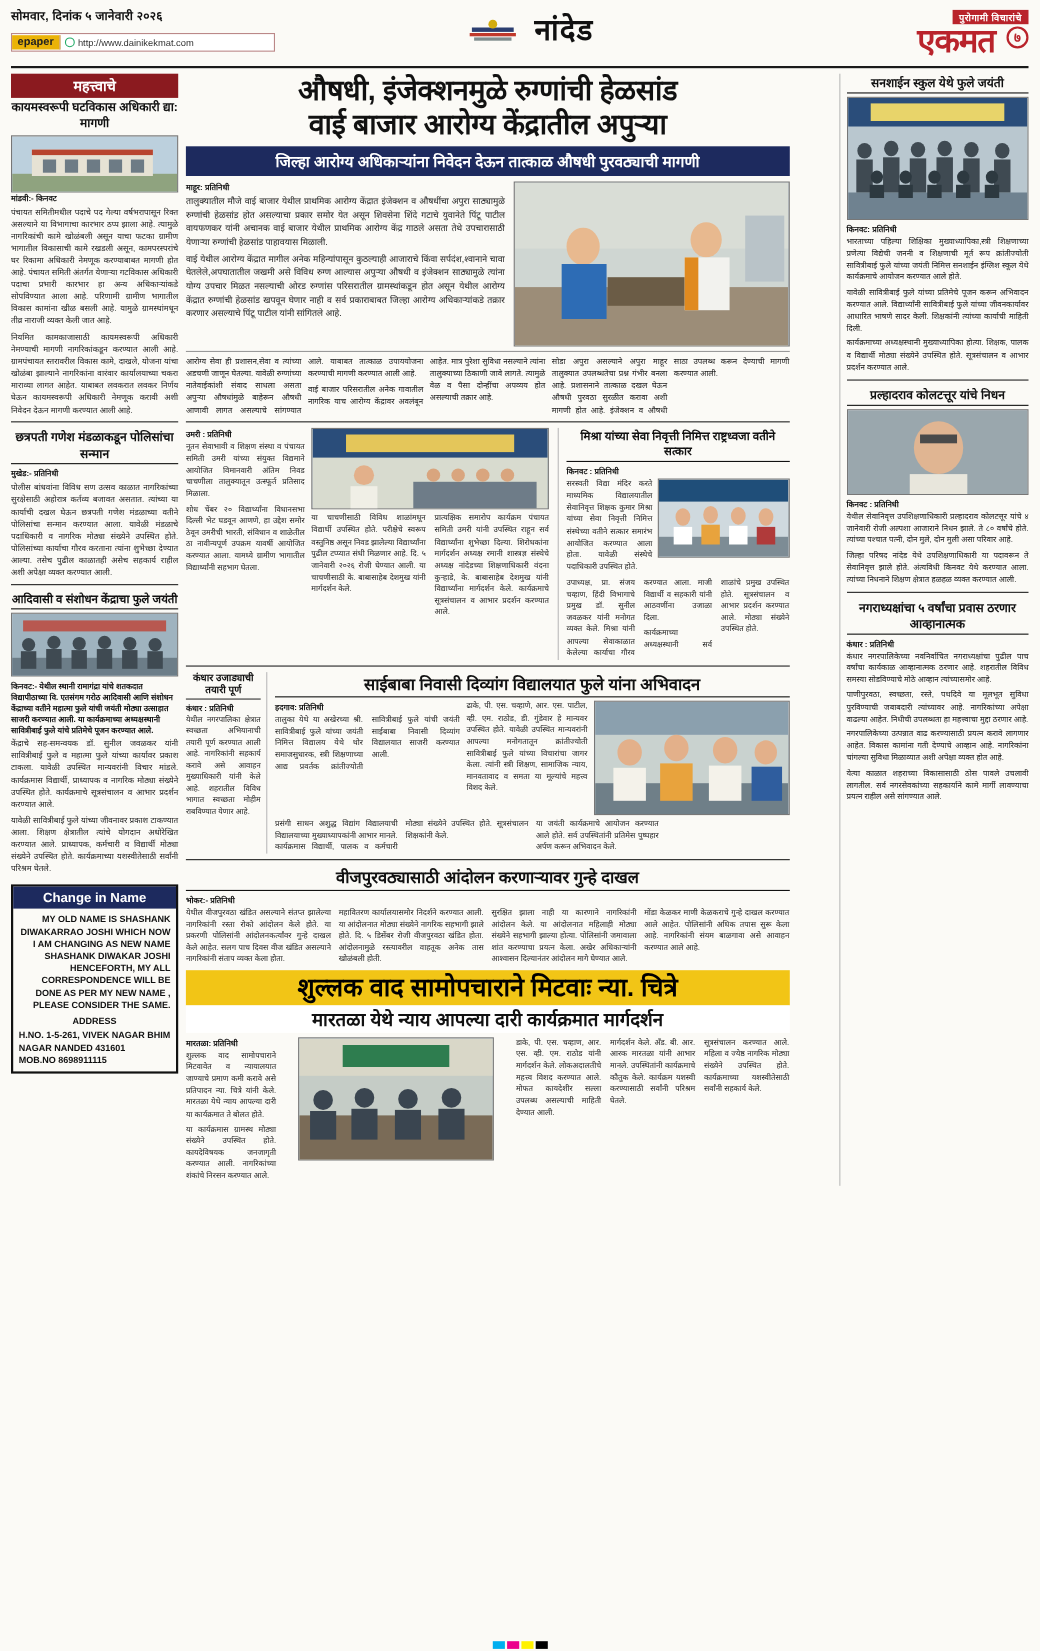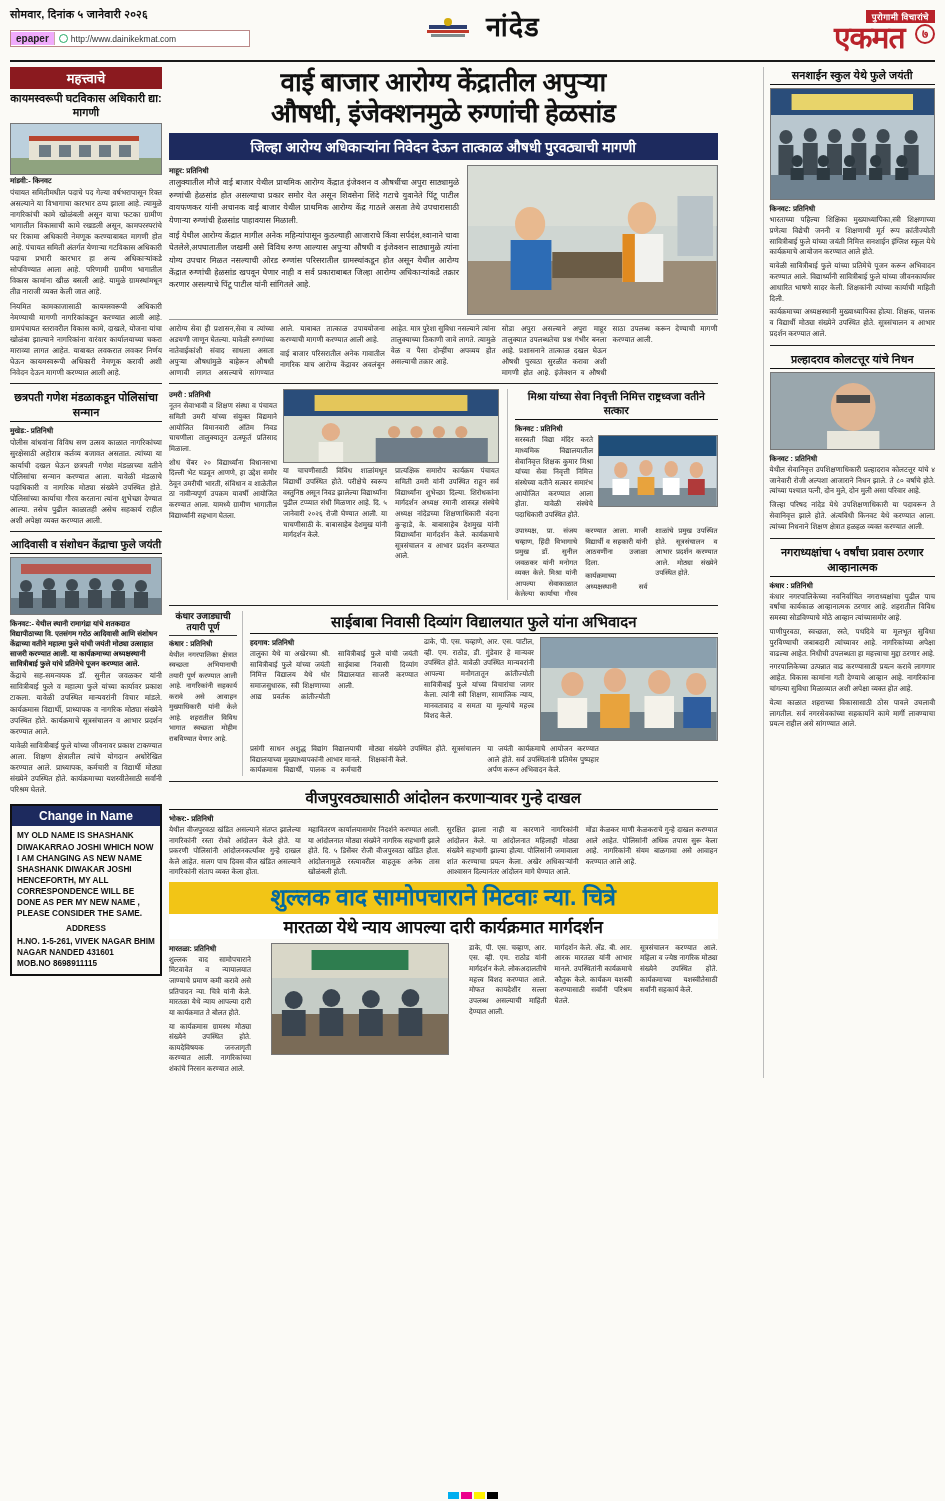--- a/index.html
+++ b/index.html
@@ -12,21 +12,21 @@
     position: relative;
     overflow: hidden;
   }
   .page { width:945px; height:1501px; position:relative; padding:6px 10px 0 10px; }
 
   
   .masthead { display:flex; align-items:flex-start; justify-content:space-between; height:56px; border-bottom:2px solid #1a1a1a; padding-bottom:2px;}
   .mh-left { width:240px; font-size:9px; }
   .mh-date { font-size:11px; font-weight:bold; letter-spacing:.2px; }
   .mh-epaper { margin-top:9px; display:flex; align-items:center; border:1px solid #b88; background:#fff; height:17px; }
-  .mh-epaper .ep { background:#f0abfc; font-weight:bold; font-size:10px; padding:1px 5px; border-right:1px solid #caa; color:#222;}
+  .mh-epaper .ep { background:#eab308; font-weight:bold; font-size:10px; padding:1px 5px; border-right:1px solid #caa; color:#222;}
   .mh-epaper .url { font-size:8.5px; padding:0 4px; color:#333; display:flex; align-items:center; gap:3px;}
   .globe { width:9px; height:9px; border-radius:50%; border:1px solid #2a6; display:inline-block;}
   .mh-center { flex:1; text-align:center; position:relative; }
   .mh-center .city { font-size:27px; font-weight:bold; letter-spacing:1px; line-height:1; margin-top:8px;}
   .mh-emblem { width:46px; height:26px; display:inline-block; vertical-align:middle; margin-right:6px;}
   .mh-right { width:220px; text-align:right; }
   .tagline { font-size:8.5px; background:#b9232b; color:#fff; display:inline-block; padding:1px 6px; letter-spacing:.5px; font-weight:bold;}
   .logo { font-size:30px; font-weight:bold; color:#b9232b; line-height:.95; letter-spacing:-1px;}
   .pageno { display:inline-block; width:20px; height:20px; border:2px solid #b9232b; border-radius:50%; color:#b9232b; font-weight:bold; font-size:12px; line-height:17px; text-align:center; margin-left:6px; vertical-align:top;}
 
@@ -51,25 +51,25 @@
 
   .cols2 { column-count:2; column-gap:8px; }
   .cols3 { column-count:3; column-gap:8px; }
   .cols4 { column-count:4; column-gap:7px; }
   .cols5 { column-count:5; column-gap:6px; }
 
   .divider { border-top:1px solid #222; margin:5px 0;}
   .thin-div { border-top:1px solid #999; margin:4px 0;}
 
   .yellow-band { background:#f2c516; padding:3px 4px; text-align:center; }
-  .yellow-band .l1 { font-size:23px; font-weight:bold; color:#0369a1; line-height:1.1;}
+  .yellow-band .l1 { font-size:23px; font-weight:bold; color:#000000; line-height:1.1;}
 
   .notice { border:2px solid #111; padding:0; }
   .notice-head { background:#1d2a5e; color:#fff; text-align:center; font-weight:bold; font-size:12px; padding:3px;}
-  .notice-body { font-size:8.2px; line-height:1.35; padding:4px 5px; font-weight:bold; color:#111;}
+  .notice-body { font-size:8.2px; line-height:1.35; padding:4px 5px; font-weight:bold; color:#111;text-align:right;}
   .notice-addr { font-size:8.2px; line-height:1.35; padding:0 5px 5px 5px; font-weight:bold;}
   .notice-addr .t { text-align:center; display:block; margin-bottom:2px;}
 
   .cmyk { position:absolute; left:0; bottom:2px; width:945px; display:flex; justify-content:center; gap:2px;}
   .cmyk i { width:11px; height:7px; display:block; }
 </style>
 </head>
 <body>
 
 <div class="page">
@@ -177,22 +177,22 @@
         <div class="notice-addr">
           <span class="t">ADDRESS</span>
           <span style="white-space:pre-line;">H.NO. 1-5-261, VIVEK NAGAR BHIM NAGAR NANDED 431601
 MOB.NO 8698911115</span>
         </div>
       </div>
     </div>
 
     <div class="col col-mid">
 
+      <div class="headline-main">औषधी, इंजेक्शनमुळे रुग्णांची हेळसांड</div>
       <div class="headline-main">वाई बाजार आरोग्य केंद्रातील अपुऱ्या</div>
-      <div class="headline-main">औषधी, इंजेक्शनमुळे रुग्णांची हेळसांड</div>
       <div class="headline-band">जिल्हा आरोग्य अधिकाऱ्यांना निवेदन देऊन तात्काळ औषधी पुरवठ्याची मागणी</div>
 
       <div style="display:flex;gap:8px;margin-top:5px;">
         <div style="width:290px;">
           <div class="byline">माहूर: प्रतिनिधी</div>
           <div class="body-text" style="font-size:8px;line-height:1.55;">
               <p>तालुक्यातील मौजे वाई बाजार येथील प्राथमिक आरोग्य केंद्रात इंजेक्शन व औषधींचा अपुरा साठ्यामुळे रुग्णांची हेळसांड होत असल्याचा प्रकार समोर येत असून शिवसेना शिंदे गटाचे युवानेते पिंटू पाटील वायफणकर यांनी अचानक वाई बाजार येथील प्राथमिक आरोग्य केंद्र गाठले असता तेथे उपचारासाठी येणाऱ्या रुग्णांची हेळसांड पाहावयास मिळाली.</p>
             </div>
           <div class="body-text" style="font-size:8px;line-height:1.55;">
               <p>वाई येथील आरोग्य केंद्रात मागील अनेक महिन्यांपासून कुठल्याही आजाराचे किंवा सर्पदंश,श्वानाने चावा घेतलेले,अपघातातील जखमी असे विविध रुग्ण आल्यास अपुऱ्या औषधी व इंजेक्शन साठ्यामुळे त्यांना योग्य उपचार मिळत नसल्याची ओरड रुग्णांस परिसरातील ग्रामस्थांकडून होत असून येथील आरोग्य केंद्रात रुग्णांची हेळसांड खपवून घेणार नाही व सर्व प्रकाराबाबत जिल्हा आरोग्य अधिकाऱ्यांकडे तक्रार करणार असल्याचे पिंटू पाटील यांनी सांगितले आहे.</p>

